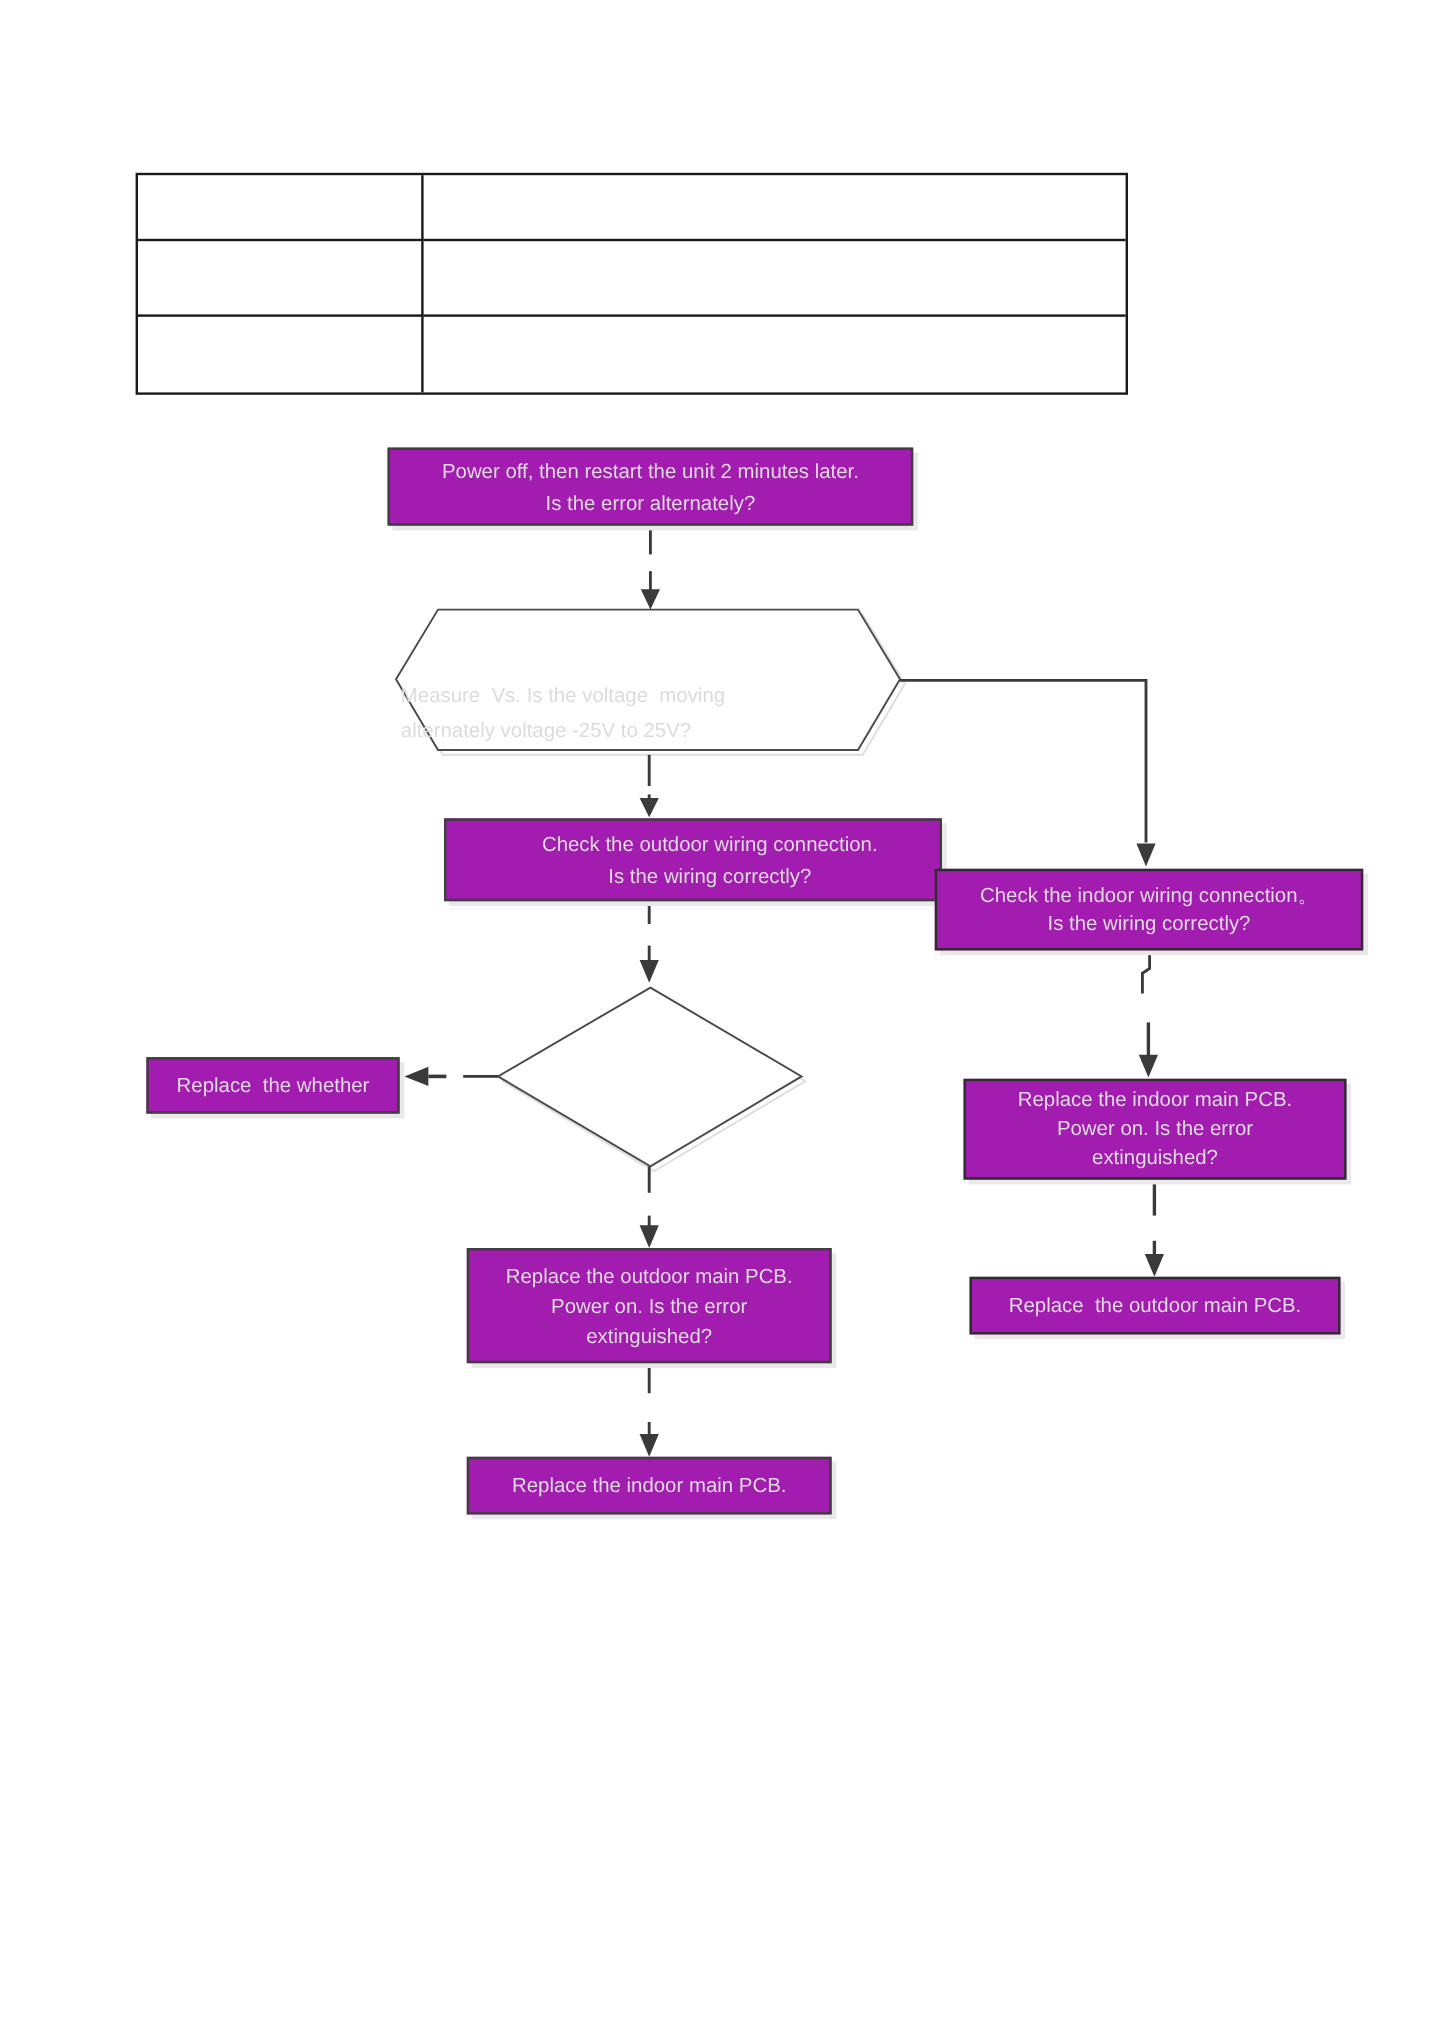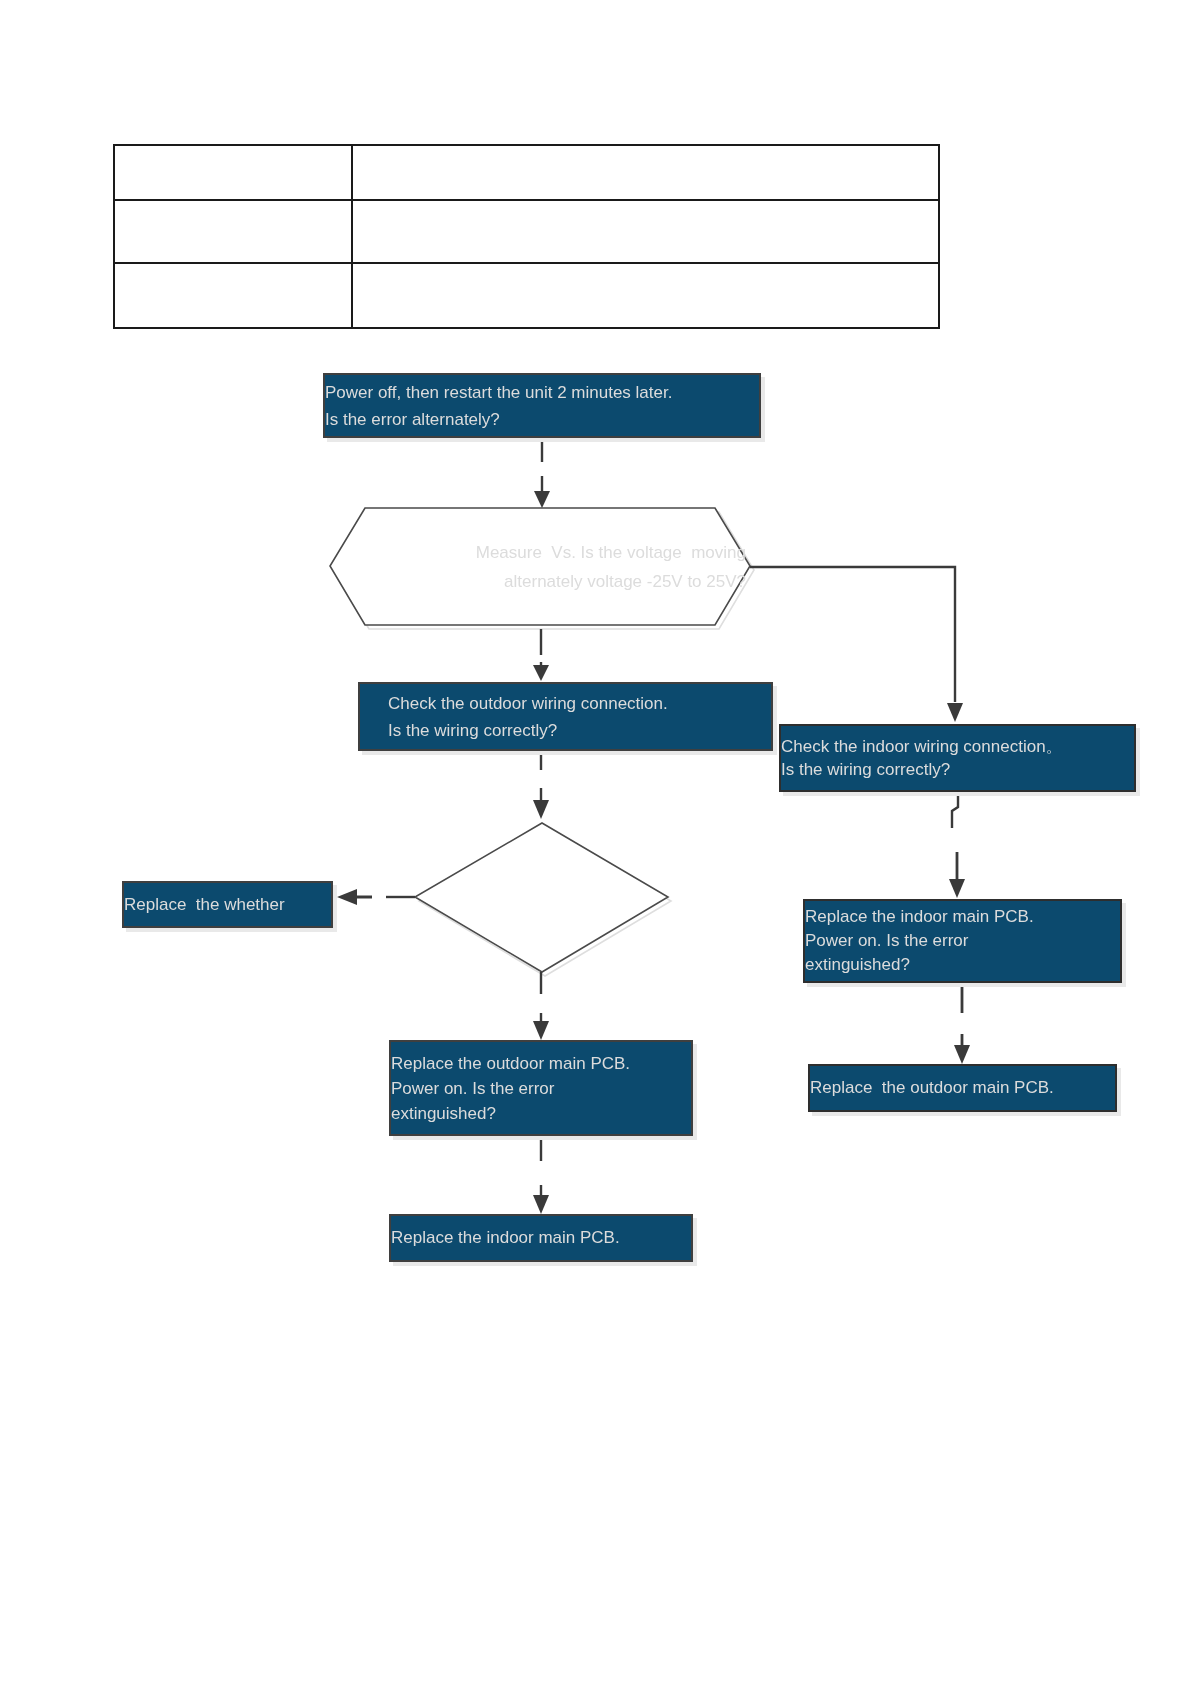--- a/index.html
+++ b/index.html
@@ -11,31 +11,31 @@
   .info-table {
     position:absolute; left:113px; top:144px; width:823px; height:181px;
     border:2px solid #1a1a1a;
     display:grid; grid-template-columns:238px 1fr; grid-template-rows:55px 63px 1fr;
   }
   .info-cell { border-right:2px solid #1a1a1a; border-bottom:2px solid #1a1a1a; }
   .info-cell.lastcol { border-right:none; }
   .info-cell.lastrow { border-bottom:none; }
   
   .node {
-    position:absolute; box-sizing:border-box; background:#0c4a6e;
+    position:absolute; box-sizing:border-box; background:#a21caf;
     border:2px solid #3f3f3f; box-shadow:4px 4px 0 0 #e9e9e9;
-    display:flex; flex-direction:column; justify-content:center; align-items:flex-start;
+    display:flex; flex-direction:column; justify-content:center; align-items:center;
     color:#dcdcdc; text-align:center;
   }
   .node-line { white-space:pre-wrap; font-size:17px; }
   .ghost-text {
     position:absolute; color:#dcdcdc; background:transparent; border:none;
     display:flex; flex-direction:column; justify-content:center;
   }
-  .ghost-text.centered { align-items:flex-end; text-align:center; }
+  .ghost-text.centered { align-items:flex-start; text-align:center;margin-top:27px; }
   .ghost-text.leftward { align-items:flex-start; text-align:left; }
   svg.layer { position:absolute; left:0; top:0; width:1191px; height:1684px; }
 </style>
 </head>
 <body>
 
 <div class="canvas">
 
   <div class="info-table">
     <div class="info-cell"></div>
@@ -100,21 +100,21 @@
   <div class="node" style="left:323px; top:373px; width:438px; height:65px; line-height:27px;">
     <div class="node-line">Power off, then restart the unit 2 minutes later.</div>
     <div class="node-line">Is the error alternately?</div>
   </div>
 
   <div class="ghost-text centered" style="left:334px; top:536px; width:412px; height:62px; line-height:29px;">
     <div class="node-line">Measure  Vs. Is the voltage  moving</div>
     <div class="node-line">alternately voltage -25V to 25V?</div>
   </div>
 
-  <div class="node" style="left:358px; top:682px; width:415px; height:69px; line-height:27px;padding-left:28px;">
+  <div class="node" style="left:370px; top:682px; width:415px; height:69px; line-height:27px;padding-left:28px;">
     <div class="node-line">Check the outdoor wiring connection.</div>
     <div class="node-line">Is the wiring correctly?</div>
   </div>
 
   <div class="node" style="left:779px; top:724px; width:357px; height:68px; line-height:23px; border-color:#2e2e2e;">
     <div class="node-line">Check the indoor wiring connection。</div>
     <div class="node-line">Is the wiring correctly?</div>
   </div>
 
 

